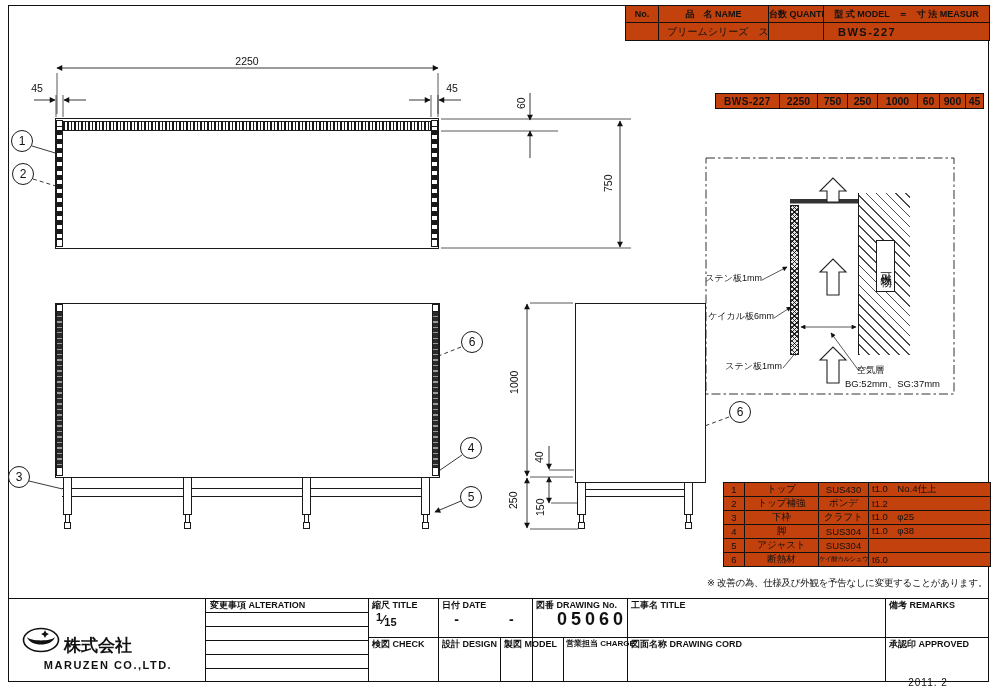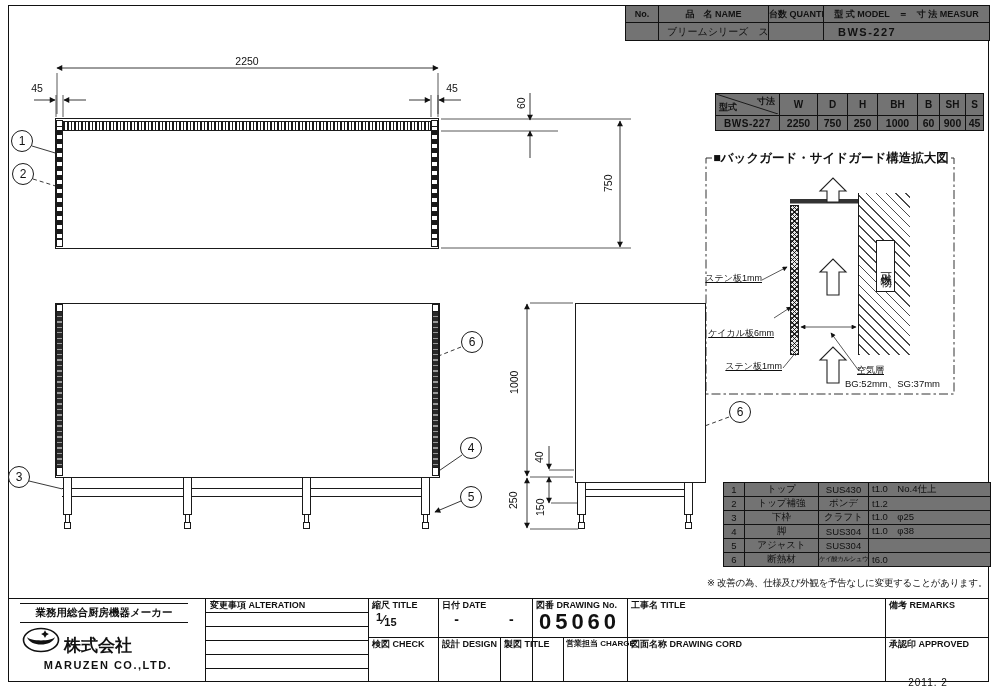--- a/index.html
+++ b/index.html
@@ -23,25 +23,25 @@
     repeating-linear-gradient(-45deg,rgba(0,0,0,.8) 0 1px,transparent 1px 3.2px),#e8e8e8;border:1px solid #1a1a1a}
   .hatch-diag{background:repeating-linear-gradient(45deg,#4a4a4a 0 1.2px,transparent 1.2px 7px),#fff;border-left:1.6px solid #1a1a1a}
   .cap{background:#fff;border:1px solid #1a1a1a}
   .part{background:#fff;border:1px solid #1a1a1a}
   .rail{border-top:1px solid #1a1a1a;border-bottom:1px solid #1a1a1a;background:#fff}
   .balloon{width:22px;height:22px;border:1.3px solid #1a1a1a;border-radius:50%;background:#fff;
     display:flex;align-items:center;justify-content:center;font-size:12px;line-height:1}
   .dim{font-size:10.5px;line-height:1;text-align:center;white-space:nowrap}
   .dim.v{transform:rotate(-90deg);transform-origin:center}
   .dlbl{font-size:9px;line-height:1.1;white-space:nowrap}
-  .dlbl.u{text-decoration:underline}
+  .dlbl.u{}
   .dlbl.r{text-align:right}
   .dettitle{font-size:12.5px;font-weight:600;background:#fff;text-align:center;white-space:nowrap;line-height:1.2}
   .vtext{writing-mode:vertical-rl;font-size:11.5px;letter-spacing:2px;line-height:1}
-  table.tbl{border-collapse:collapse;table-layout:fixed;background:#737373}
+  table.tbl{border-collapse:collapse;table-layout:fixed;background:#c2410c}
   table.tbl td{border:1px solid #111;padding:0;text-align:center;overflow:hidden;white-space:nowrap}
   .hcell{font-size:9px;font-weight:600}
   .vcell{font-size:10.5px;font-weight:600}
   .diagcell{position:relative}
   .diagcell .ct{position:absolute;right:4px;top:1px;font-size:9px;font-weight:600}
   .diagcell .cb{position:absolute;left:3px;bottom:1px;font-size:9px;font-weight:600}
   .pcell{font-size:9.5px}
   .pcell.small{font-size:6.5px;letter-spacing:-0.5px}
   .note{font-size:9.5px;letter-spacing:-0.3px;white-space:nowrap}
   .lbl9{font-size:9px;font-weight:600;white-space:nowrap;line-height:1}
@@ -51,21 +51,21 @@
   .hline15{border-top:1.5px solid #111}
   .tag{font-size:10.5px;font-weight:600;text-align:center;border-top:1.3px solid #111;border-bottom:1.3px solid #111;padding:2px 0;white-space:nowrap}
   .prefix{font-size:17px;font-weight:700;white-space:nowrap}
   .logotype{font-size:23px;font-weight:900;letter-spacing:-1px;white-space:nowrap}
   .companyen{font-size:11px;font-weight:600;letter-spacing:1.5px;text-align:center;white-space:nowrap}
   .frac{font-size:11px;font-weight:600}
   .frac .fn{position:relative;top:-3px}
   .frac .fs{font-size:13px}
   .frac .fd{position:relative;top:2px}
   .datev{font-size:14px;font-weight:600;text-align:center;letter-spacing:2px}
-  .dno{font-size:22px;font-weight:600;text-align:center;letter-spacing:4px}
+  .dno{font-size:18px;font-weight:600;text-align:right;letter-spacing:4px}
   .stamp{font-size:10px;letter-spacing:1px;text-align:center;font-weight:400}
 </style>
 </head>
 <body>
 
 <div class="sheet">
 
   <div class="abs frame" style="left:8px;top:5px;width:981px;height:677px"></div>
 
   <svg class="abs lines" width="1000" height="689" viewBox="0 0 1000 689">
@@ -197,28 +197,27 @@
   <span class="abs dim" style="left:227px;top:56px;width:40px">2250</span>
   <span class="abs dim" style="left:27px;top:83px;width:20px">45</span>
   <span class="abs dim" style="left:442px;top:83px;width:20px">45</span>
   <span class="abs dim v" style="left:512px;top:98px;width:18px">60</span>
   <span class="abs dim v" style="left:593px;top:178px;width:30px">750</span>
   <span class="abs dim v" style="left:497px;top:377px;width:34px">1000</span>
   <span class="abs dim v" style="left:501px;top:495px;width:24px">250</span>
   <span class="abs dim v" style="left:530px;top:452px;width:18px">40</span>
   <span class="abs dim v" style="left:528px;top:502px;width:24px">150</span>
 
-  <span class="abs dettitle" style="left:712px;top:151px;width:238px">■バックガード・サイドガード構造拡大図</span>
   <div class="abs hatch-cross" style="left:790px;top:205px;width:9px;height:150px"></div>
   <div class="abs hatch-diag" style="left:858px;top:193px;width:52px;height:162px"></div>
   <div class="abs rect" style="left:876px;top:240px;width:19px;height:52px;display:flex;align-items:center;justify-content:center">
     <span class="vtext">可燃物</span>
   </div>
   <span class="abs dlbl u r" style="left:704px;top:274px;width:58px">ステン板1mm</span>
-  <span class="abs dlbl u r" style="left:708px;top:329px;width:66px">ケイカル板6mm</span>
+  <span class="abs dlbl u r" style="left:708px;top:312px;width:66px">ケイカル板6mm</span>
   <span class="abs dlbl u r" style="left:724px;top:362px;width:58px">ステン板1mm</span>
   <span class="abs dlbl u" style="left:857px;top:366px;width:34px">空気層</span>
   <span class="abs dlbl" style="left:845px;top:379px;width:110px;font-size:9.5px">BG:52mm、SG:37mm</span>
 
   <table class="abs tbl" style="left:625px;top:5px;width:364px">
     <colgroup>
         <col style="width:33px">
         <col style="width:110px">
         <col style="width:55px">
         <col style="width:166px">
@@ -244,36 +243,20 @@
         <col style="width:64px">
         <col style="width:38px">
         <col style="width:30px">
         <col style="width:30px">
         <col style="width:40px">
         <col style="width:22px">
         <col style="width:26px">
         <col style="width:18px">
       </colgroup>
     <tbody>
-        <tr style="height:22px">
-      <td class="diagcell">
-        <svg width="62" height="20" style="position:absolute;left:0;top:0">
-              <line x1="0" y1="0" x2="62" y2="20" stroke="#111" stroke-width="0.9"></line>
-            </svg>
-        <span class="ct">寸法</span>
-        <span class="cb">型式</span>
-      </td>
-      <td class="hcell" style="font-size:10px">W</td>
-      <td class="hcell" style="font-size:10px">D</td>
-      <td class="hcell" style="font-size:10px">H</td>
-      <td class="hcell" style="font-size:10px">BH</td>
-      <td class="hcell" style="font-size:10px">B</td>
-      <td class="hcell" style="font-size:10px">SH</td>
-      <td class="hcell" style="font-size:10px">S</td>
-    </tr>
     <tr style="height:15px">
       <td class="vcell" style="letter-spacing:0.5px;font-size:10px">BWS-227</td>
       <td class="vcell">2250</td>
       <td class="vcell">750</td>
       <td class="vcell">250</td>
       <td class="vcell">1000</td>
       <td class="vcell">60</td>
       <td class="vcell">900</td>
       <td class="vcell">45</td>
     </tr>
@@ -324,21 +307,20 @@
       <td class="pcell small">ケイ酸カルシュウム</td>
       <td class="pcell" style="text-align:left;padding-left:3px">t6.0</td>
     </tr>
   </tbody>
     </table>
 
   <span class="abs note" style="left:707px;top:577px;width:283px">※ 改善の為、仕様及び外観を予告なしに変更することがあります。</span>
 
   <div class="abs hline15" style="left:8px;top:598px;width:981px;height:0"></div>
 
-  <span class="abs tag" style="left:20px;top:603px;width:168px">業務用総合厨房機器メーカー</span>
   <svg class="abs" style="left:22px;top:627px" width="38" height="26" viewBox="0 0 38 26">
     <ellipse cx="19" cy="13" rx="17.5" ry="11.5" fill="#fff" stroke="#111" stroke-width="1.6"></ellipse>
     <path d="M5,10 C8,20 30,20 33,10 C30,14.5 8,14.5 5,10 Z" fill="#111"></path>
     <path d="M23,3.2 l1.3,2.6 2.6,1.3 -2.6,1.3 -1.3,2.6 -1.3,-2.6 -2.6,-1.3 2.6,-1.3 Z" fill="#111"></path>
   </svg>
   <span class="abs prefix" style="left:64px;top:634px">株式会社</span>
   <span class="abs companyen" style="left:28px;top:659px;width:160px">MARUZEN CO.,LTD.</span>
 
   <div class="abs vline" style="left:205px;top:598px;width:0;height:84px"></div>
   <span class="abs lbl9" style="left:210px;top:601px">変更事項 ALTERATION</span>
@@ -360,19 +342,19 @@
   <span class="abs lbl9" style="left:372px;top:601px">縮尺 TITLE</span>
   <span class="abs frac" style="left:376px;top:612px"><span class="fn">1</span><span class="fs">⁄</span><span class="fd">15</span></span>
   <span class="abs lbl9" style="left:442px;top:601px">日付 DATE</span>
   <span class="abs datev" style="left:440px;top:611px;width:90px">-　　　-</span>
   <span class="abs lbl9" style="left:536px;top:601px">図番 DRAWING  No.</span>
   <span class="abs dno" style="left:532px;top:609px;width:95px">05060</span>
   <span class="abs lbl9" style="left:631px;top:601px">工事名 TITLE</span>
   <span class="abs lbl9" style="left:889px;top:601px">備考 REMARKS</span>
   <span class="abs lbl9" style="left:372px;top:640px">検図 CHECK</span>
   <span class="abs lbl9" style="left:442px;top:640px">設計 DESIGN</span>
-  <span class="abs lbl9" style="left:504px;top:640px">製図 TITLE</span>
+  <span class="abs lbl9" style="left:504px;top:640px">製図 MODEL</span>
   <span class="abs lbl8" style="left:566px;top:640px">営業担当 CHARGE</span>
   <span class="abs lbl9" style="left:631px;top:640px">図面名称 DRAWING  CORD</span>
   <span class="abs lbl9" style="left:889px;top:640px">承認印 APPROVED</span>
 
   <span class="abs stamp" style="left:870px;top:677px;width:116px">2011. 2</span>
 </div>
 
 </body></html>

